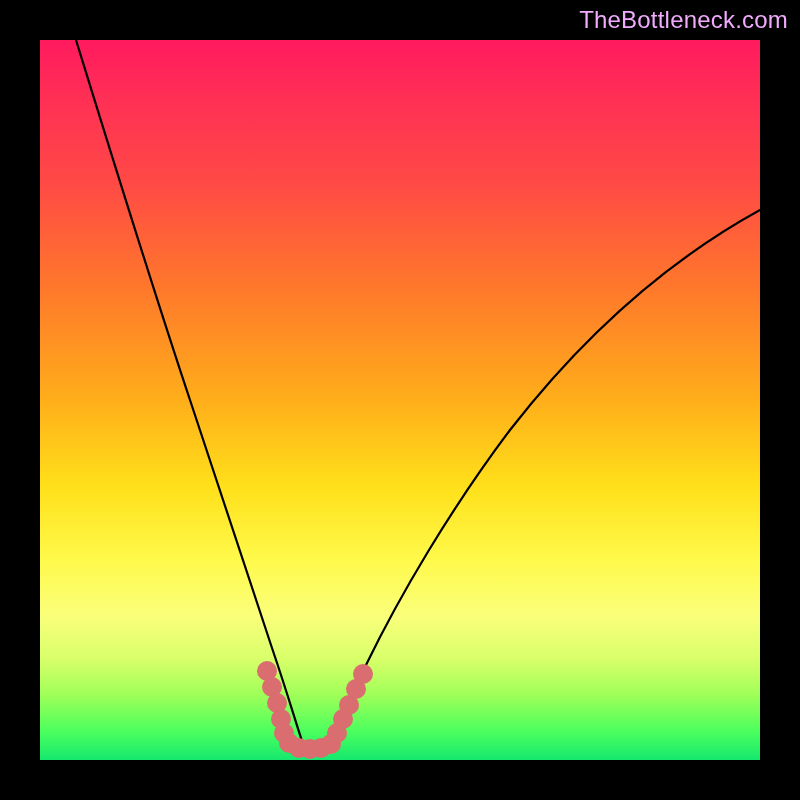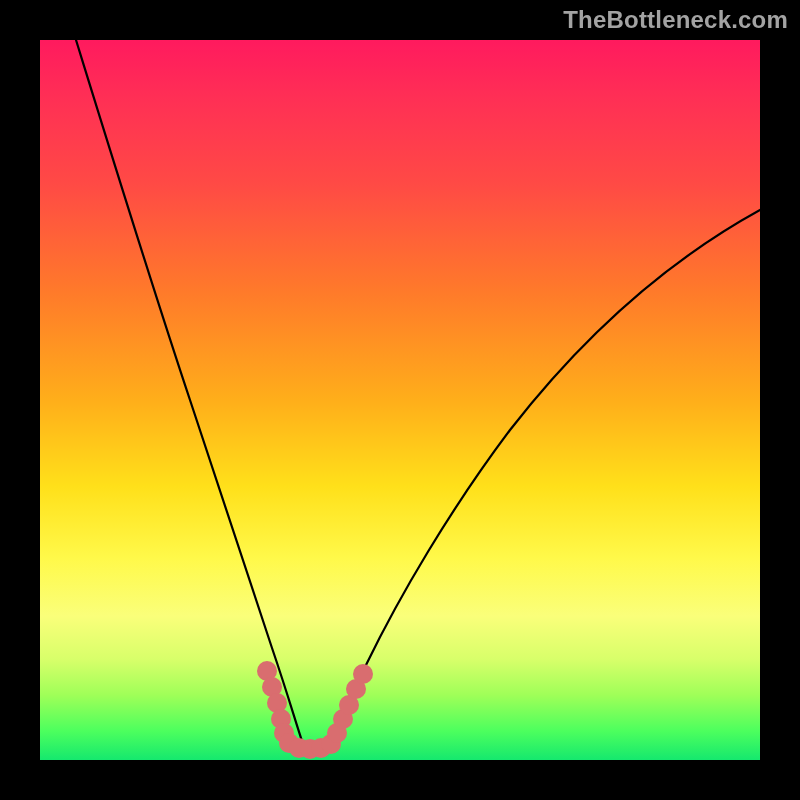--- a/index.html
+++ b/index.html
@@ -39,23 +39,23 @@
       #d8ff6a 86%,
       #9fff58 91%,
       #4cff5e 96%,
       #15e86e 100%
     );
   }
   .watermark {
     position: absolute;
     top: 6px;
     right: 12px;
-    color: #a3a3a3;
+    color: #f0abfc;
     font-size: 24px;
-    font-weight: 700;
+    font-weight: 400;
     letter-spacing: 0.2px;
     user-select: none;
   }
   svg.overlay {
     position: absolute;
     left: 0;
     top: 0;
   }
 </style>
 </head>

